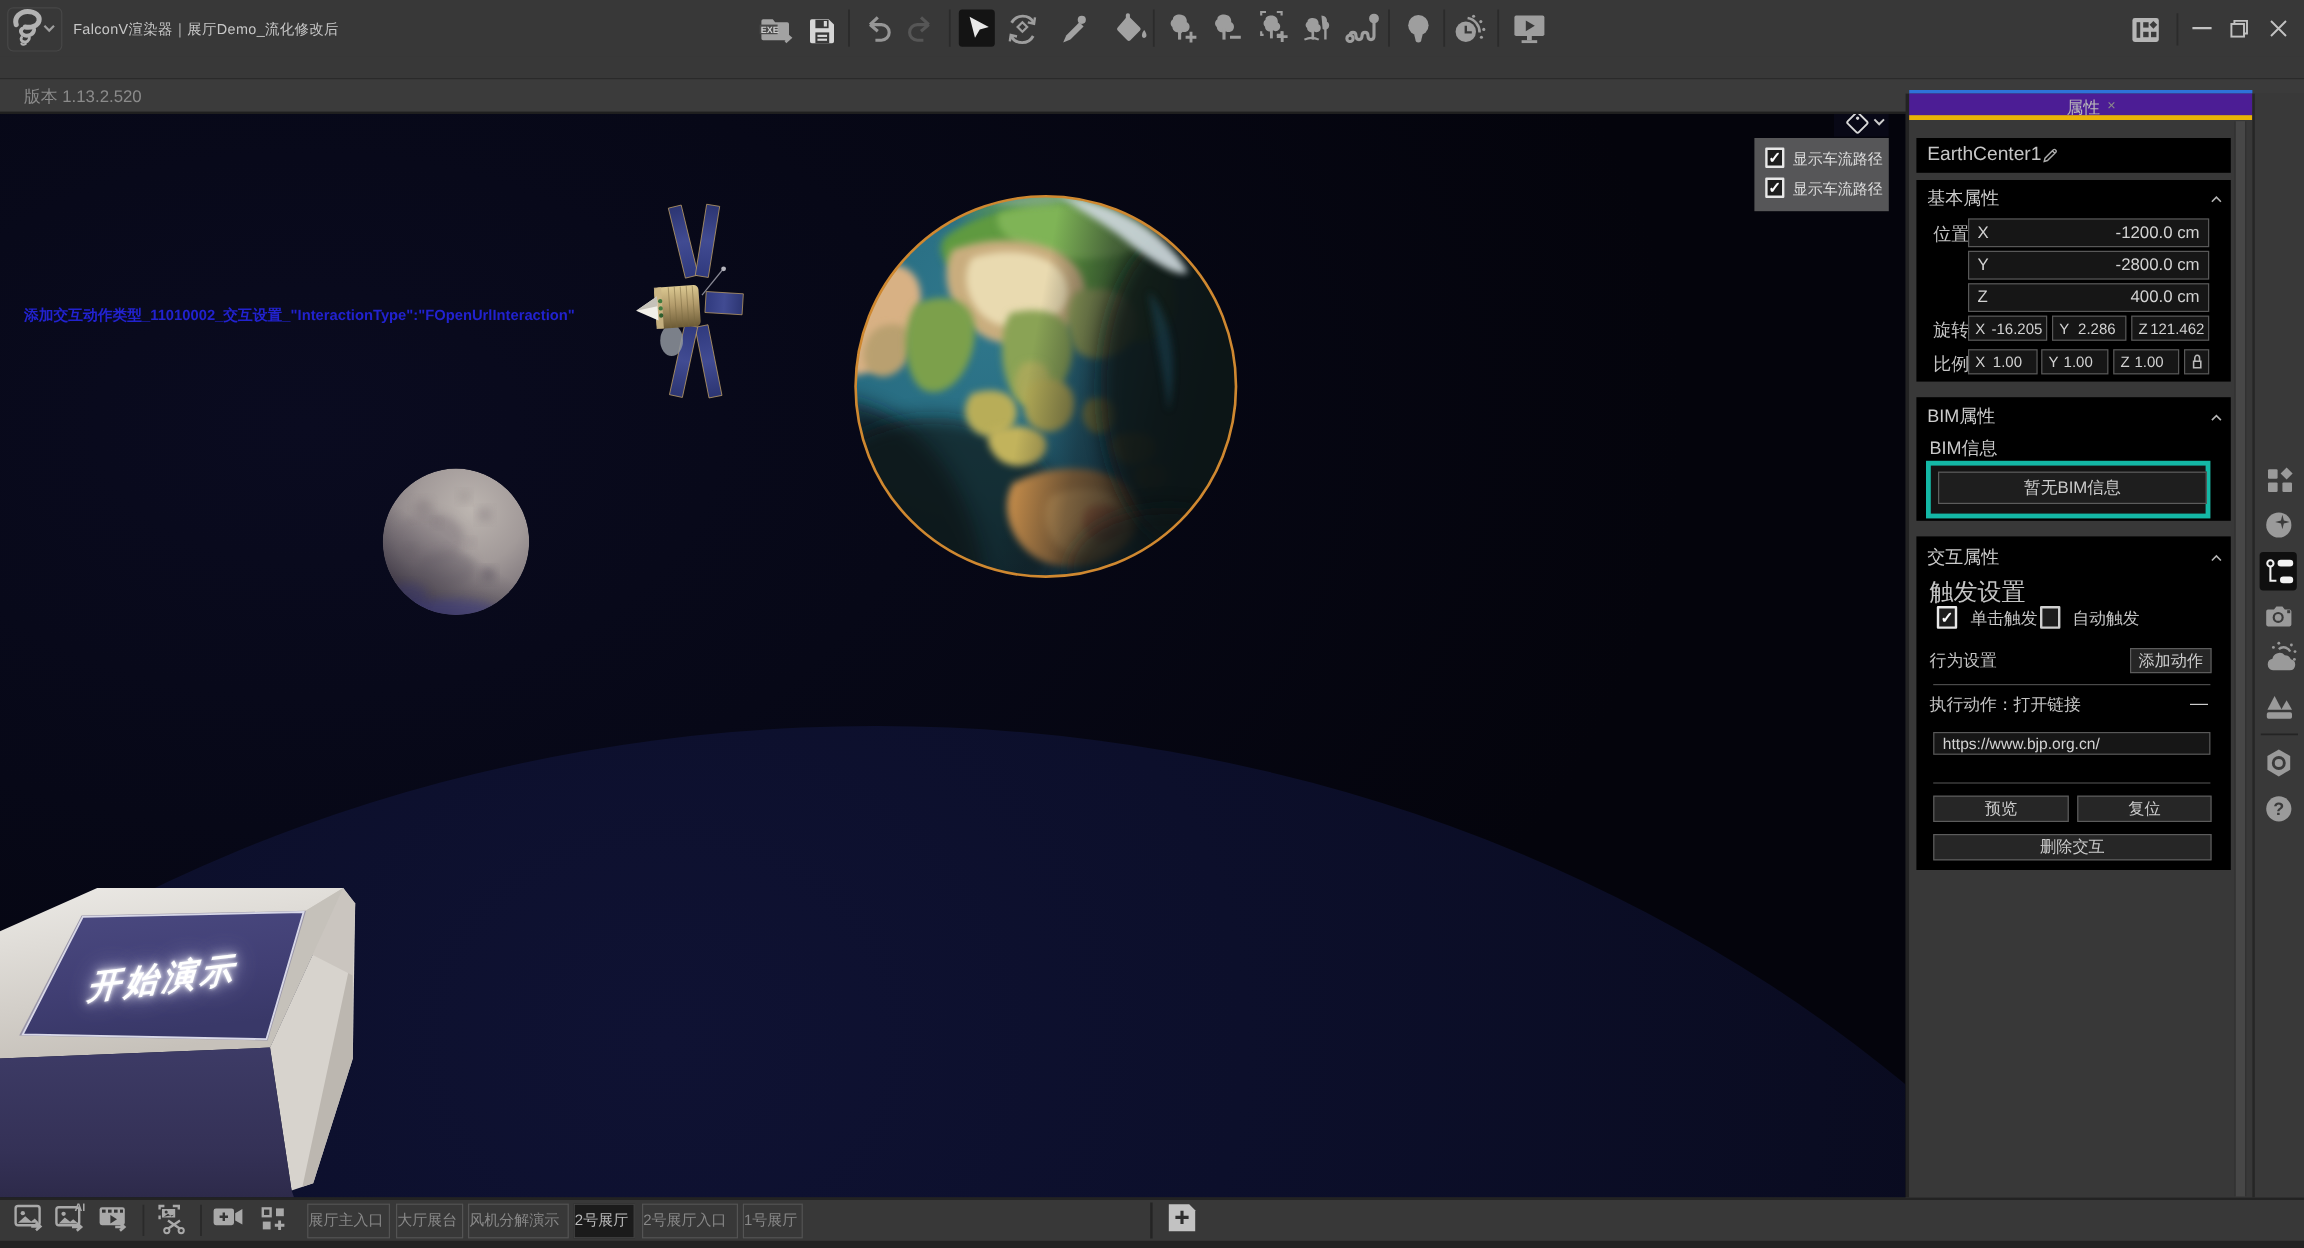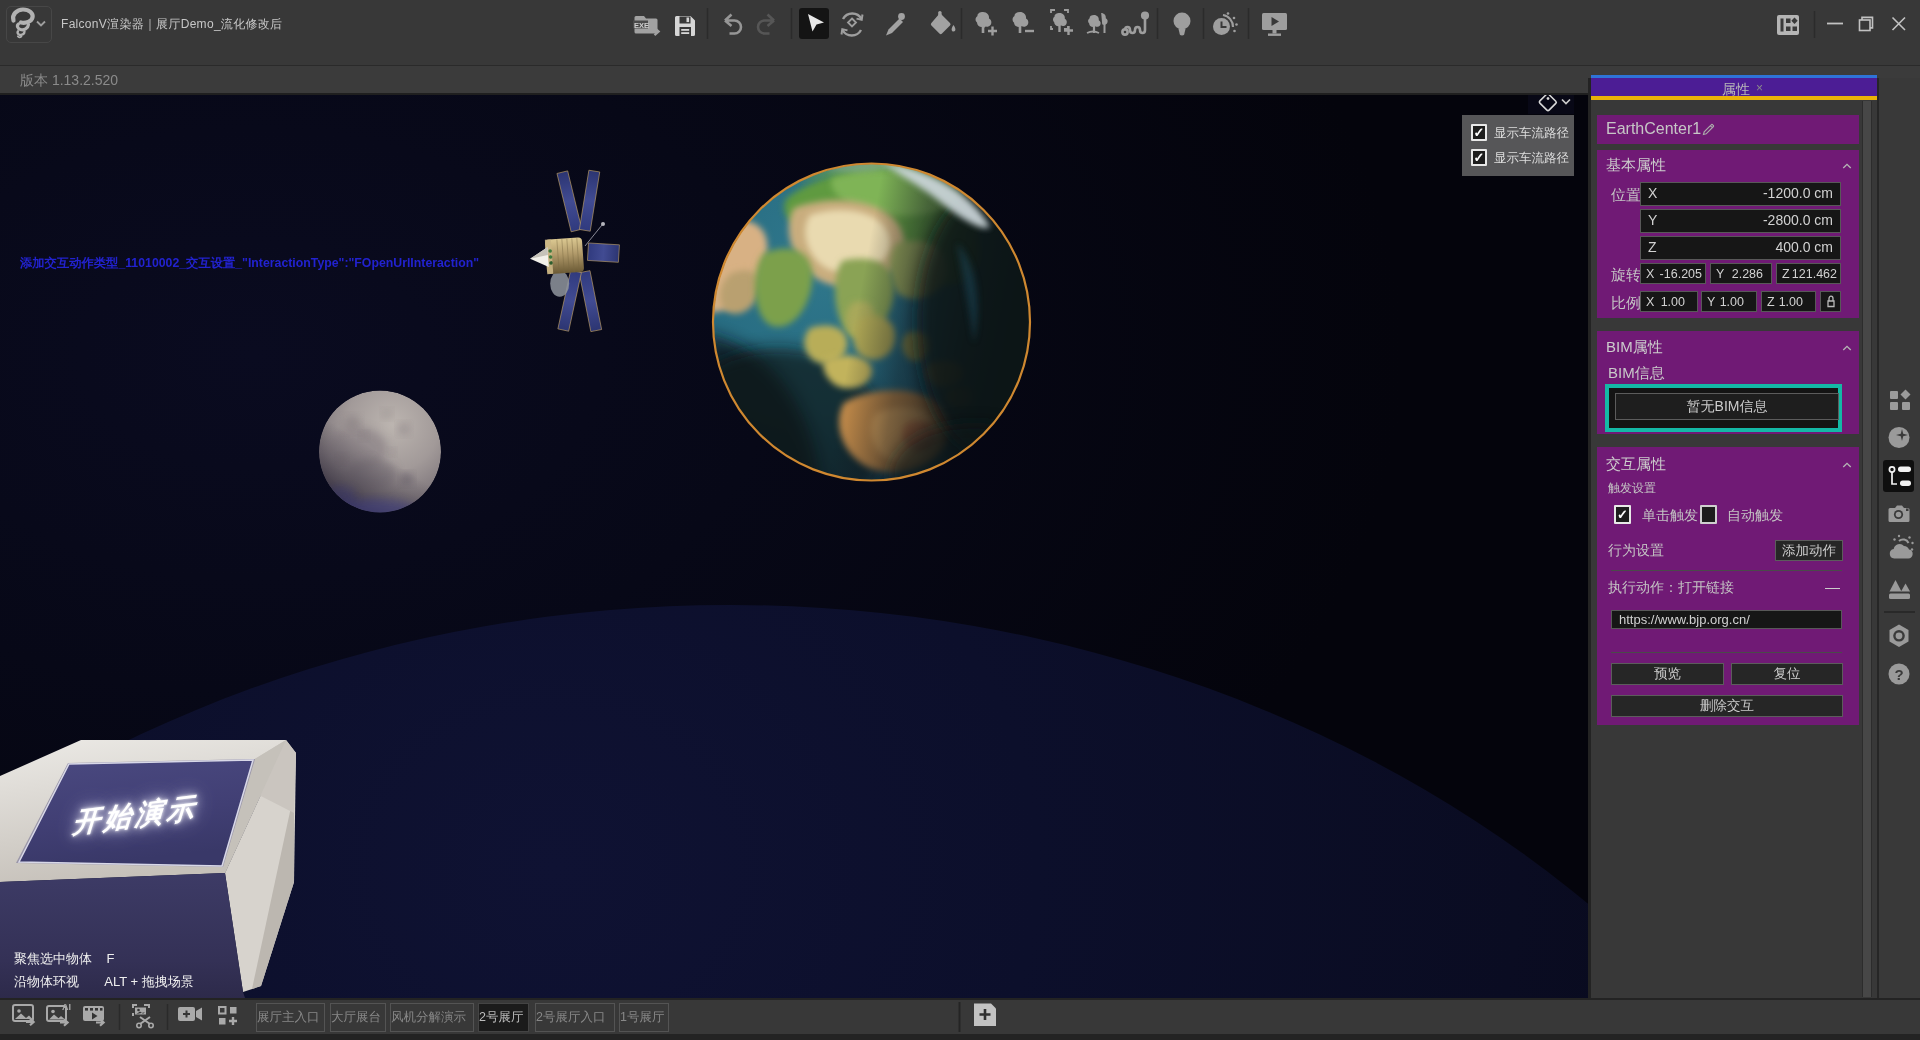--- a/index.html
+++ b/index.html
@@ -28,21 +28,21 @@
 #chkpanel { position:absolute; left:1462px; top:37px; width:112px; height:61px; background:#565658; }
 .chkrow { position:absolute; left:9px; height:18px; }
 .chk { display:inline-block; width:16px; height:17px; background:#1d1d1d; border:2px solid #e8e8e8; border-radius:1px; color:#fff; font-size:13px; line-height:14px; text-align:center; font-weight:bold; }
 .chklbl { position:absolute; left:23px; top:2px; font-size:12.5px; color:#dedede; white-space:nowrap; }
 
 
 #panel { position:absolute; left:1591px; top:75px; width:286px; height:923px; background:#383838; border-top:3px solid #2e73d8; }
 #panelhead { position:absolute; left:0; top:0; width:286px; height:22px; background:#4c1d95; border-bottom:4px solid #eab308; }
 #panelhead .t { position:absolute; left:131px; top:3px; font-size:14px; color:#b9b9b9; }
 #panelhead .x { position:absolute; left:165px; top:3px; font-size:12px; color:#8a8a8a; }
-.pbox { position:absolute; left:6px; width:262px; background:#701a75; }
+.pbox { position:absolute; left:6px; width:262px; background:#000000; }
 .ptitle { position:absolute; left:9px; font-size:15px; color:#cccccc; }
 .plabel { position:absolute; font-size:15px; color:#c4c4c4; }
 .chev { position:absolute; width:10px; height:10px; }
 .pin { position:absolute; background:#161616; border:1px solid #585858; color:#d2d2d2; font-size:14px; }
 .pin .k { position:absolute; left:7px; top:2px; }
 .pin .v { position:absolute; right:7px; top:2px; }
 .pin.sm { font-size:12.5px; }
 .pin.sm .k { left:5px; top:2.5px; }
 .pin.sm .v { right:3px; top:3px; }
 .pbtn { position:absolute; background:#262626; border:1px solid #5c5c5c; color:#cccccc; font-size:14px; text-align:center; }
@@ -279,21 +279,20 @@
 
     <svg class="abs" style="left:1528px;top:8px" width="46" height="28" viewBox="0 0 46 28">
       <rect x="0" y="0" width="46" height="28" fill="#0a0a1c" opacity="0.65"></rect>
       <g transform="rotate(45 20 16)">
         <rect x="13.5" y="10" width="13" height="12.5" rx="1.5" fill="none" stroke="#d8d8d8" stroke-width="1.6"></rect>
         <circle cx="17.5" cy="13.5" r="1.4" fill="#d8d8d8"></circle>
       </g>
       <path d="M34 13.5 L38 17.5 L42 13.5" stroke="#cccccc" stroke-width="1.7" fill="none"></path>
     </svg>
     <div id="bluetext">添加交互动作类型_11010002_交互设置_"InteractionType":"FOpenUrlInteraction"</div>
-    <div id="hints">聚焦选中物体&nbsp;&nbsp;&nbsp;&nbsp;F<br>沿物体环视&nbsp;&nbsp;&nbsp;&nbsp;&nbsp;&nbsp;&nbsp;ALT + 拖拽场景</div>
     <div id="chkpanel">
       <div class="chkrow" style="top:8px"><span class="chk">✓</span><span class="chklbl">显示车流路径</span></div>
       <div class="chkrow" style="top:33px"><span class="chk">✓</span><span class="chklbl">显示车流路径</span></div>
     </div>
   </div>
 
   <div id="titlebar">
     <div id="logo-btn"></div>
     <div id="apptitle">FalconV渲染器｜展厅Demo_流化修改后</div>
     <div id="selbox"></div>
@@ -501,21 +500,21 @@
       <div style="position:absolute;left:8px;top:53px;width:237px;height:48px;background:#141414;border:4px solid #14b8a6">
         <div class="pbtn" style="left:6px;top:5px;width:224px;height:27px;line-height:25px;background:#1e1e1e">暂无BIM信息</div>
       </div>
     </div>
 
     <div class="pbox" style="top:369px;height:278px">
       <span class="ptitle" style="top:8px">交互属性</span>
       <svg class="chev" style="left:245px;top:13px" width="12" height="8" viewBox="0 0 12 8">
           <path d="M1.5 6.5 L6 2 L10.5 6.5" fill="none" stroke="#b5b5b5" stroke-width="1.6"></path>
         </svg>
-      <span class="plabel" style="left:11px;top:33px;font-size:12px">触发设置</span>
+      <span class="plabel" style="left:11px;top:33px;font-size:20px">触发设置</span>
       <span class="chk" style="position:absolute;left:17px;top:58px;width:17px;height:19px;line-height:16px">✓</span>
       <span class="plabel" style="left:45px;top:60px;font-size:14px">单击触发</span>
       <span style="position:absolute;left:103px;top:58px;width:17px;height:19px;background:#1d1d1d;border:2px solid #cfcfcf;border-radius:1px"></span>
       <span class="plabel" style="left:130px;top:60px;font-size:14px">自动触发</span>
       <span class="plabel" style="left:11px;top:95px;font-size:14px">行为设置</span>
       <div class="pbtn" style="left:178px;top:93px;width:68px;height:21px;line-height:19px;font-size:13.5px">添加动作</div>
       <div style="position:absolute;left:14px;top:123px;width:231px;height:1px;background:#4a4a4a"></div>
       <span class="plabel" style="left:11px;top:132px;font-size:14px">执行动作：打开链接</span>
       <span style="position:absolute;left:228px;top:131px;color:#cccccc;font-size:15px">—</span>
       <div class="pin" style="left:14px;top:163px;width:231px;height:19px;font-size:13px">

